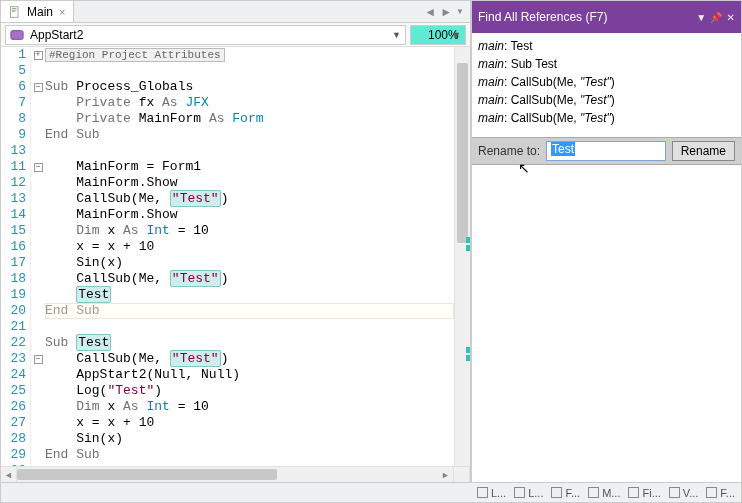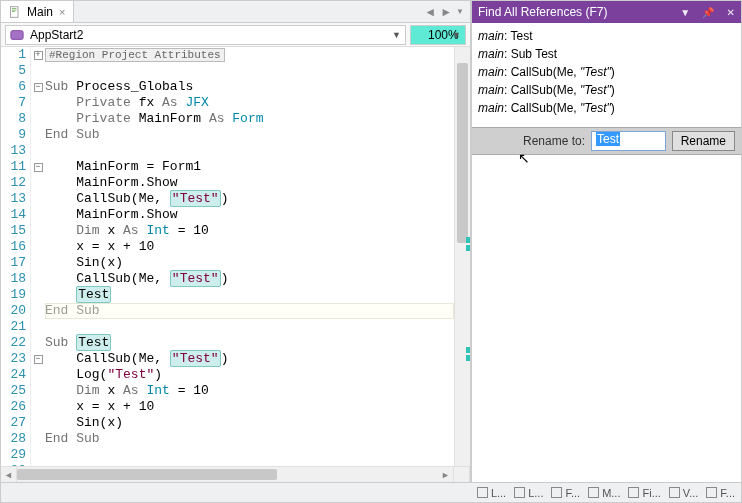--- a/index.html
+++ b/index.html
@@ -202,23 +202,23 @@
     flex-direction: column;
     background: #fff;
     border-left: 1px solid #ccc;
   }
   .side-title {
     height: 22px;
     background: #7b3f9c;
     color: #fff;
     display: flex;
     align-items: center;
-    padding: 6px 6px;
-    font-size: 12px;
-    gap: 12px;
+    padding: 16px 6px;
+    font-size: 12px;
+    gap: 4px;
   }
   .side-title .spacer { flex: 1; }
   .side-title .btn { font-size: 10px; opacity: .9; }
   .ref-list {
     padding: 4px 6px;
     font-size: 12px;
     line-height: 18px;
   }
   .ref-item { height: 18px; white-space: nowrap; overflow: hidden; }
   .ref-item b { font-style: italic; font-weight: normal; }
@@ -227,21 +227,21 @@
     margin-top: 6px;
     background: #cfcfcf;
     border-top: 1px solid #aaa;
     border-bottom: 1px solid #aaa;
     padding: 3px 6px;
     display: flex;
     align-items: center;
     gap: 6px;
     position: relative;
   }
-  .rename-bar label { color: #333; margin-left: 45px; }
+  .rename-bar label { color: #333; }
   .rename-input {
     flex: 1;
     border: 1px solid #7aa7d8;
     background: #fff;
     height: 20px;
     padding: 0 4px;
     font-size: 12px;
   }
   .rename-input .sel {
     background: #3399ff;
@@ -392,20 +392,21 @@
           <div class="code-line">    <span class="id">MainForm.Show</span></div>
           <div class="code-line">    <span class="kw">Dim</span> <span class="id">x</span> <span class="kw">As</span> <span class="ty">Int</span><span class="id"> = 10</span></div>
           <div class="code-line">    <span class="id">x = x + 10</span></div>
           <div class="code-line">    <span class="id">Sin(x)</span></div>
           <div class="code-line">    <span class="id">CallSub(Me, </span><span class="str hl-str">"Test"</span><span class="id">)</span></div>
           <div class="code-line">    <span class="id hl-id">Test</span></div>
           <div class="code-line"><span class="kw">End Sub</span></div>
           <div class="code-line"></div>
           <div class="code-line"><span class="kw">Sub</span> <span class="id hl-id">Test</span></div>
           <div class="code-line">    <span class="id">CallSub(Me, </span><span class="str hl-str">"Test"</span><span class="id">)</span></div>
+          <div class="code-line">    <span class="id">AppStart2(Null, Null)</span></div>
           <div class="code-line">    <span class="id">Log(</span><span class="str">"Test"</span><span class="id">)</span></div>
           <div class="code-line">    <span class="kw">Dim</span> <span class="id">x</span> <span class="kw">As</span> <span class="ty">Int</span><span class="id"> = 10</span></div>
           <div class="code-line">    <span class="id">x = x + 10</span></div>
           <div class="code-line">    <span class="id">Sin(x)</span></div>
           <div class="code-line"><span class="kw">End Sub</span></div>
         </div>
       <div class="vscroll">
         <div class="thumb"></div>
         <div class="mark" style="top:190px"></div>
         <div class="mark" style="top:198px"></div>

